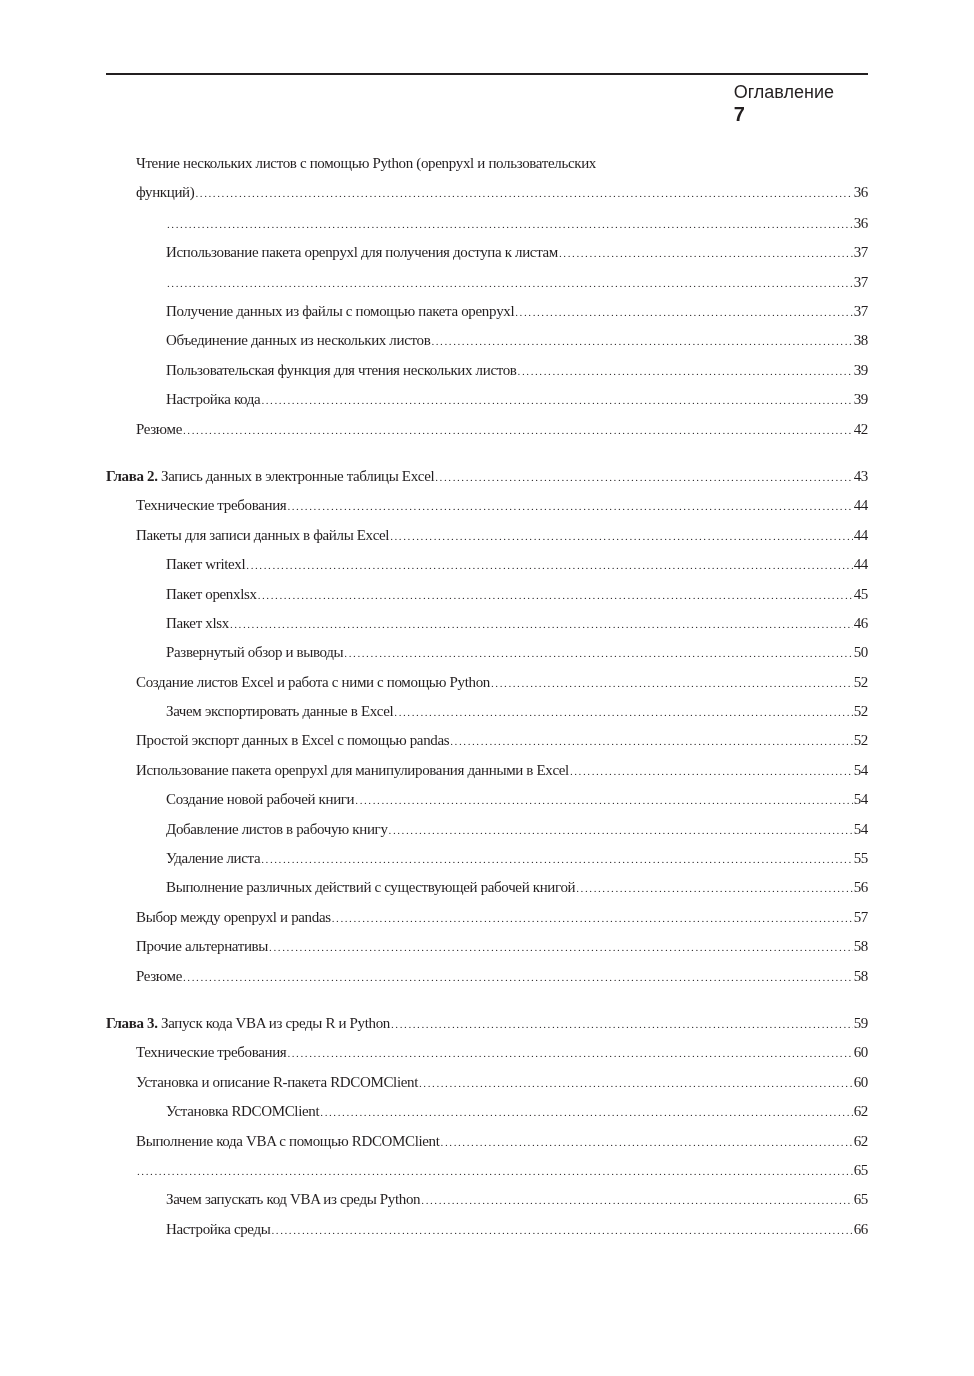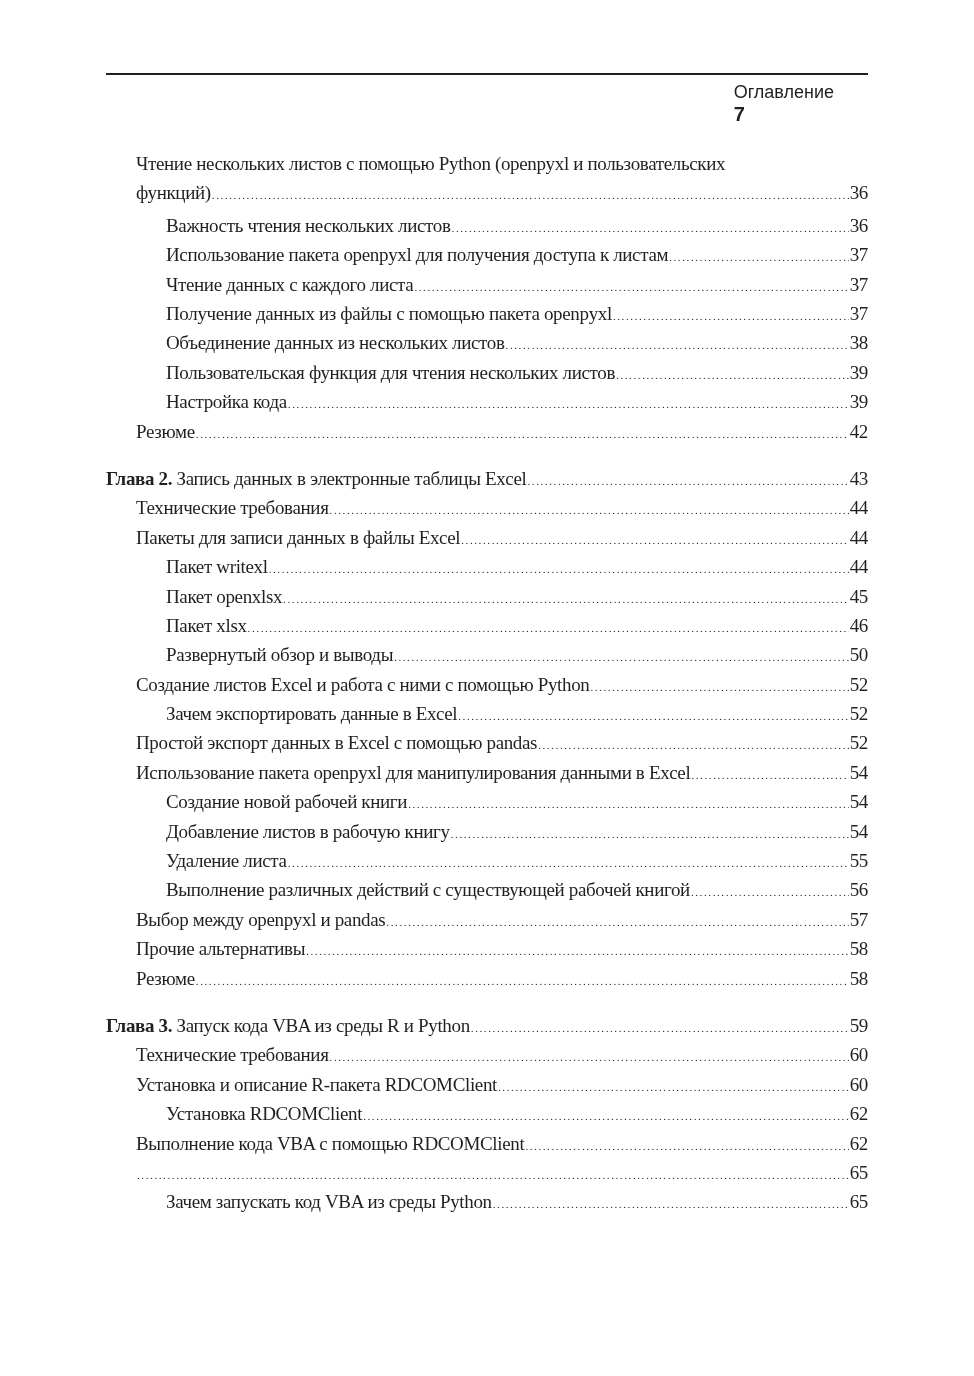--- a/index.html
+++ b/index.html
@@ -14,21 +14,21 @@
   .running-head {
     position: absolute; top: 82px; right: 106px;
     font-family: "Liberation Sans", "DejaVu Sans", sans-serif;
     font-size: 18px; display: flex; align-items: baseline; flex-direction: column;
   }
   .running-head .title { margin-right: 34px; }
   .running-head .pno { font-weight: bold; font-size: 20px; }
 
   .toc { position: absolute; left: 106px; top: 149px; width: 762px; }
   .entry {
-    font-size: 19px; line-height: 29.4px; height: 29.4px;
+    font-size: 15px; line-height: 29.4px; height: 29.4px;
     display: flex; align-items: baseline; white-space: nowrap;
     letter-spacing: -0.35px;
   }
   .entry.l1 { padding-left: 30px; }
   .entry.l2 { padding-left: 60px; }
   .entry.wrap { height: auto; display: block; white-space: normal; }
   .entry.wrap .line2 { display: flex; align-items: baseline; }
   .entry .label { flex: 0 0 auto; text-align: center; }
   .entry .label b { font-weight: bold; }
   .entry .dots {
@@ -55,31 +55,29 @@
     <div>Чтение нескольких листов с помощью Python (openpyxl и пользовательских</div>
     <div class="line2">
       <span class="label">функций)</span>
       <span class="dots"></span>
       <span class="page">36</span>
     </div>
   </div>
 
   <div id="group1">
       <div class="entry l2">
-        <span class="label">Важность чтения нескольких листов</span>
         <span class="dots"></span>
         <span class="page">36</span>
       </div>
       <div class="entry l2">
         <span class="label">Использование пакета openpyxl для получения доступа к листам</span>
         <span class="dots"></span>
         <span class="page">37</span>
       </div>
       <div class="entry l2">
-        <span class="label">Чтение данных с каждого листа</span>
         <span class="dots"></span>
         <span class="page">37</span>
       </div>
       <div class="entry l2">
         <span class="label">Получение данных из файлы с помощью пакета openpyxl</span>
         <span class="dots"></span>
         <span class="page">37</span>
       </div>
       <div class="entry l2">
         <span class="label">Объединение данных из нескольких листов</span>
@@ -228,14 +226,19 @@
       </div>
       <div class="entry l1">
         <span class="dots"></span>
         <span class="page">65</span>
       </div>
       <div class="entry l2">
         <span class="label">Зачем запускать код VBA из среды Python</span>
         <span class="dots"></span>
         <span class="page">65</span>
       </div>
+      <div class="entry l2">
+        <span class="label">Настройка среды</span>
+        <span class="dots"></span>
+        <span class="page">66</span>
+      </div>
     </div>
 </div>
 
 </body></html>

